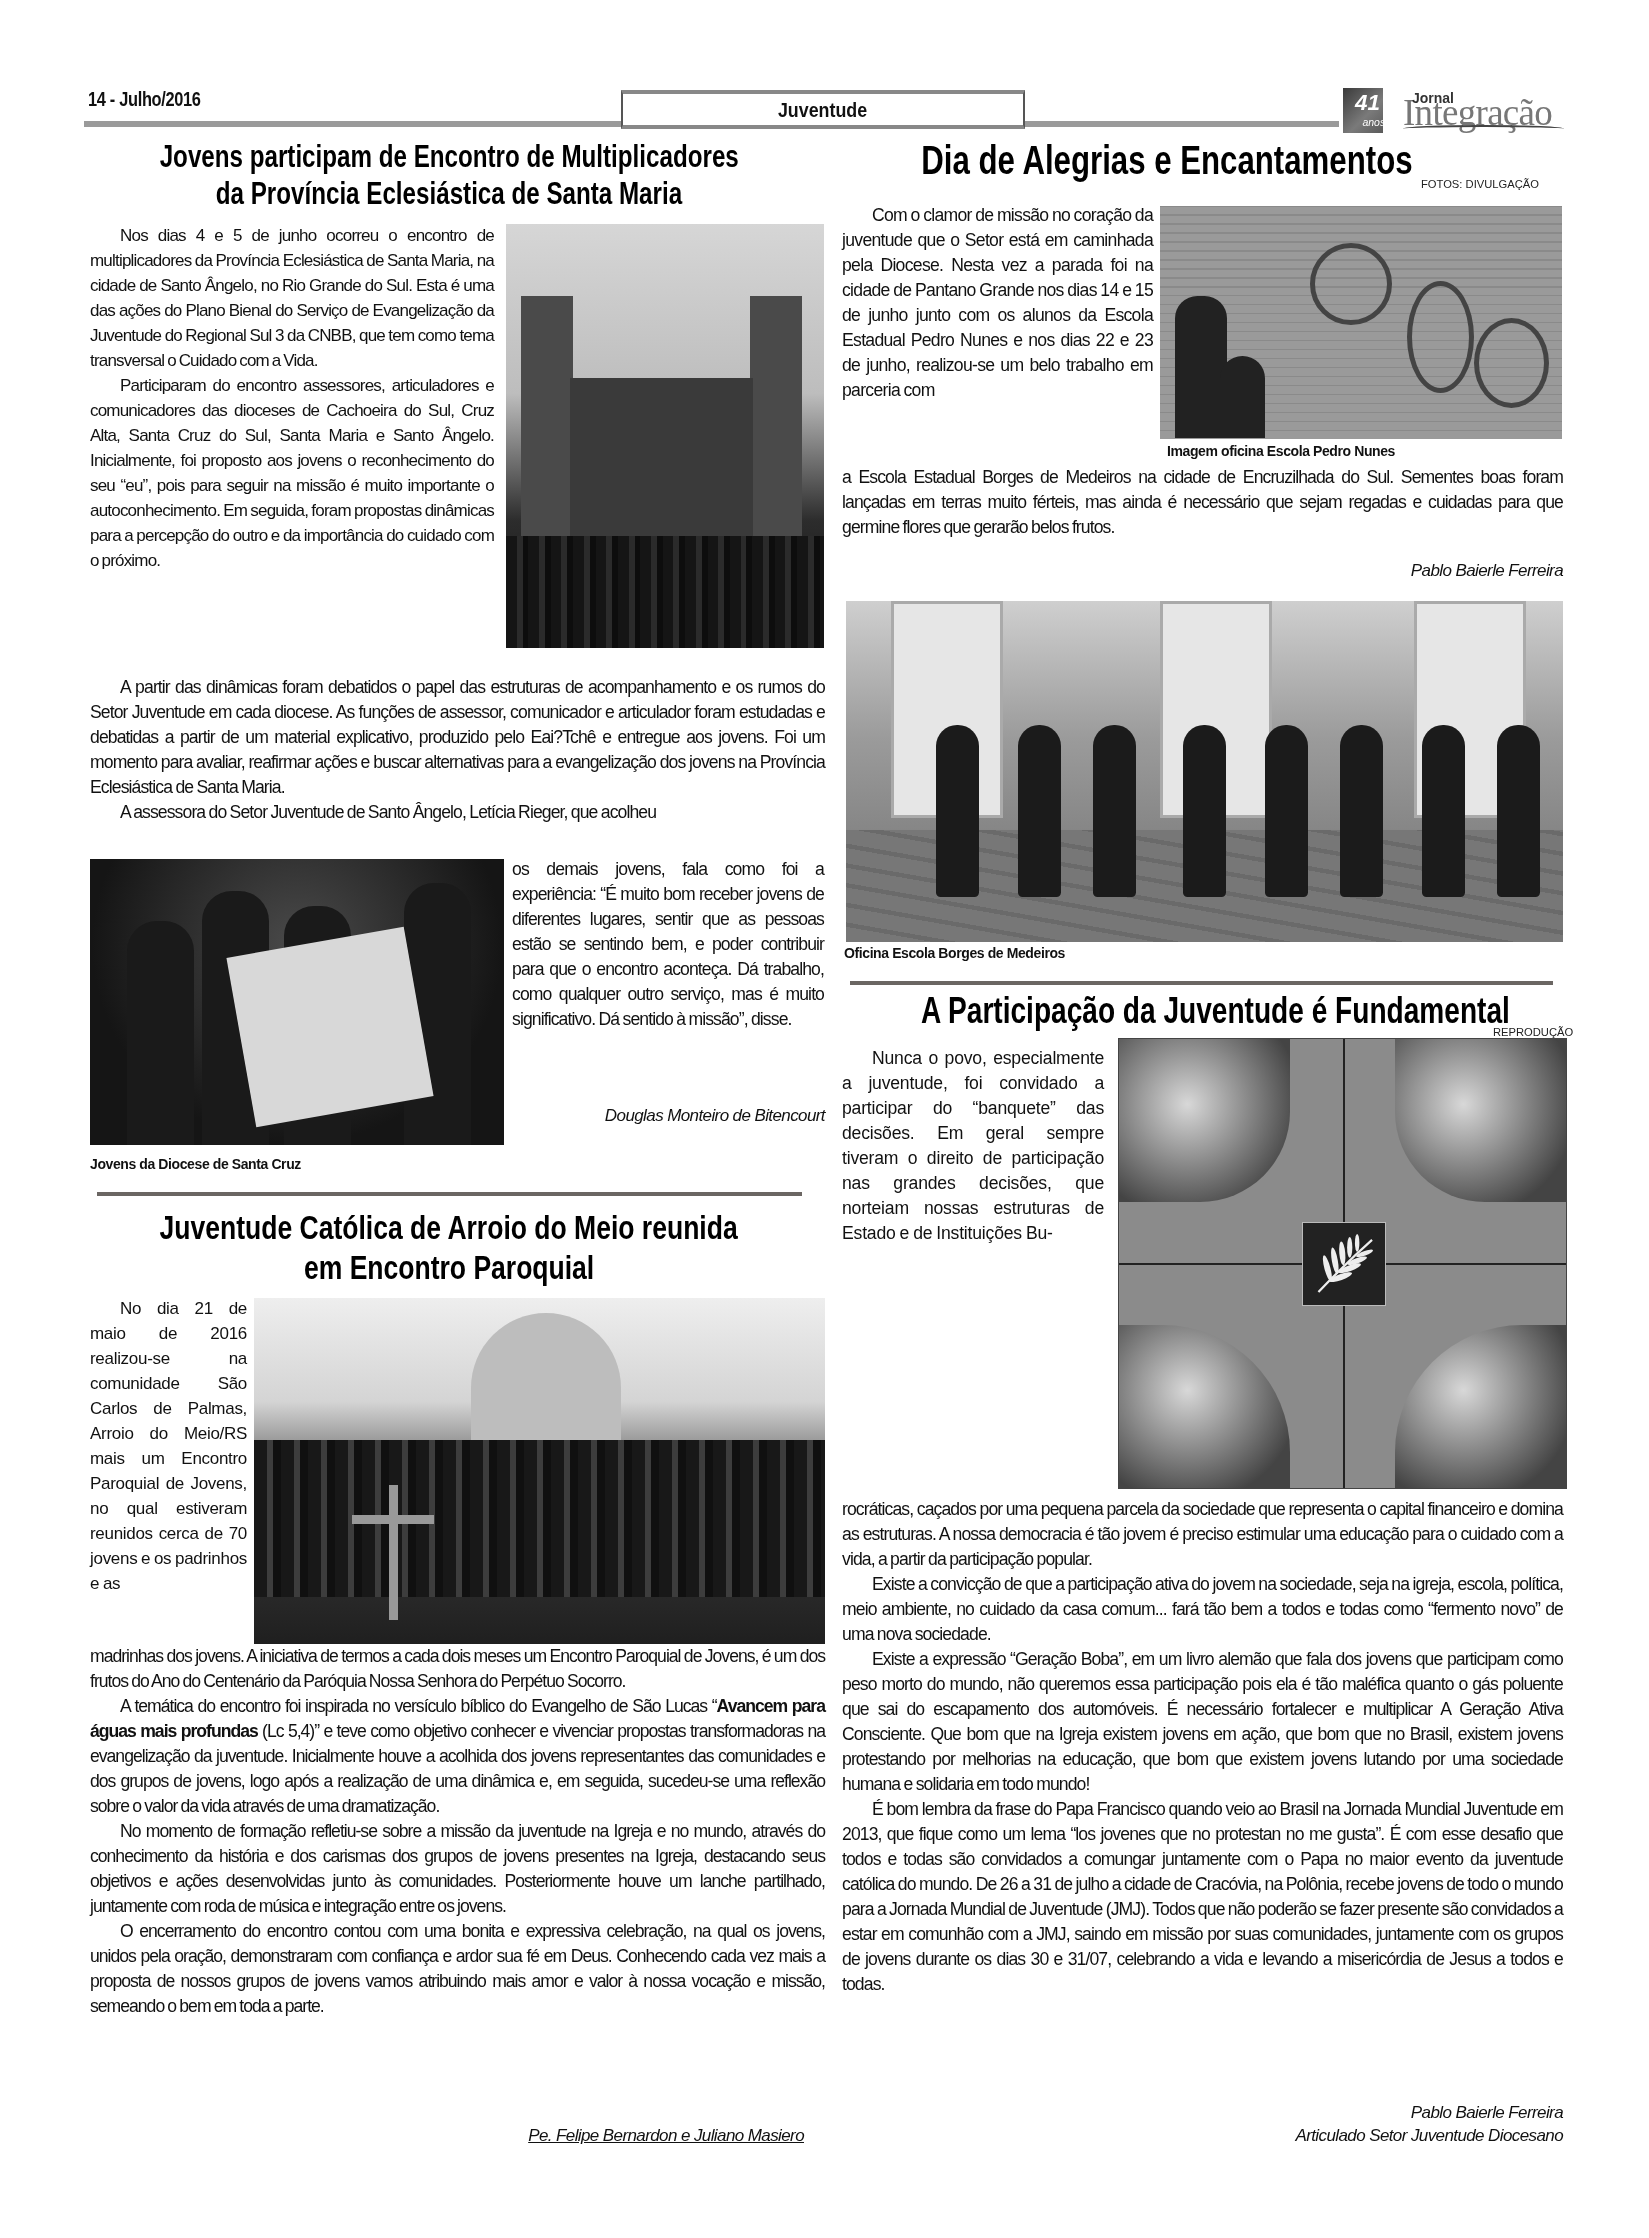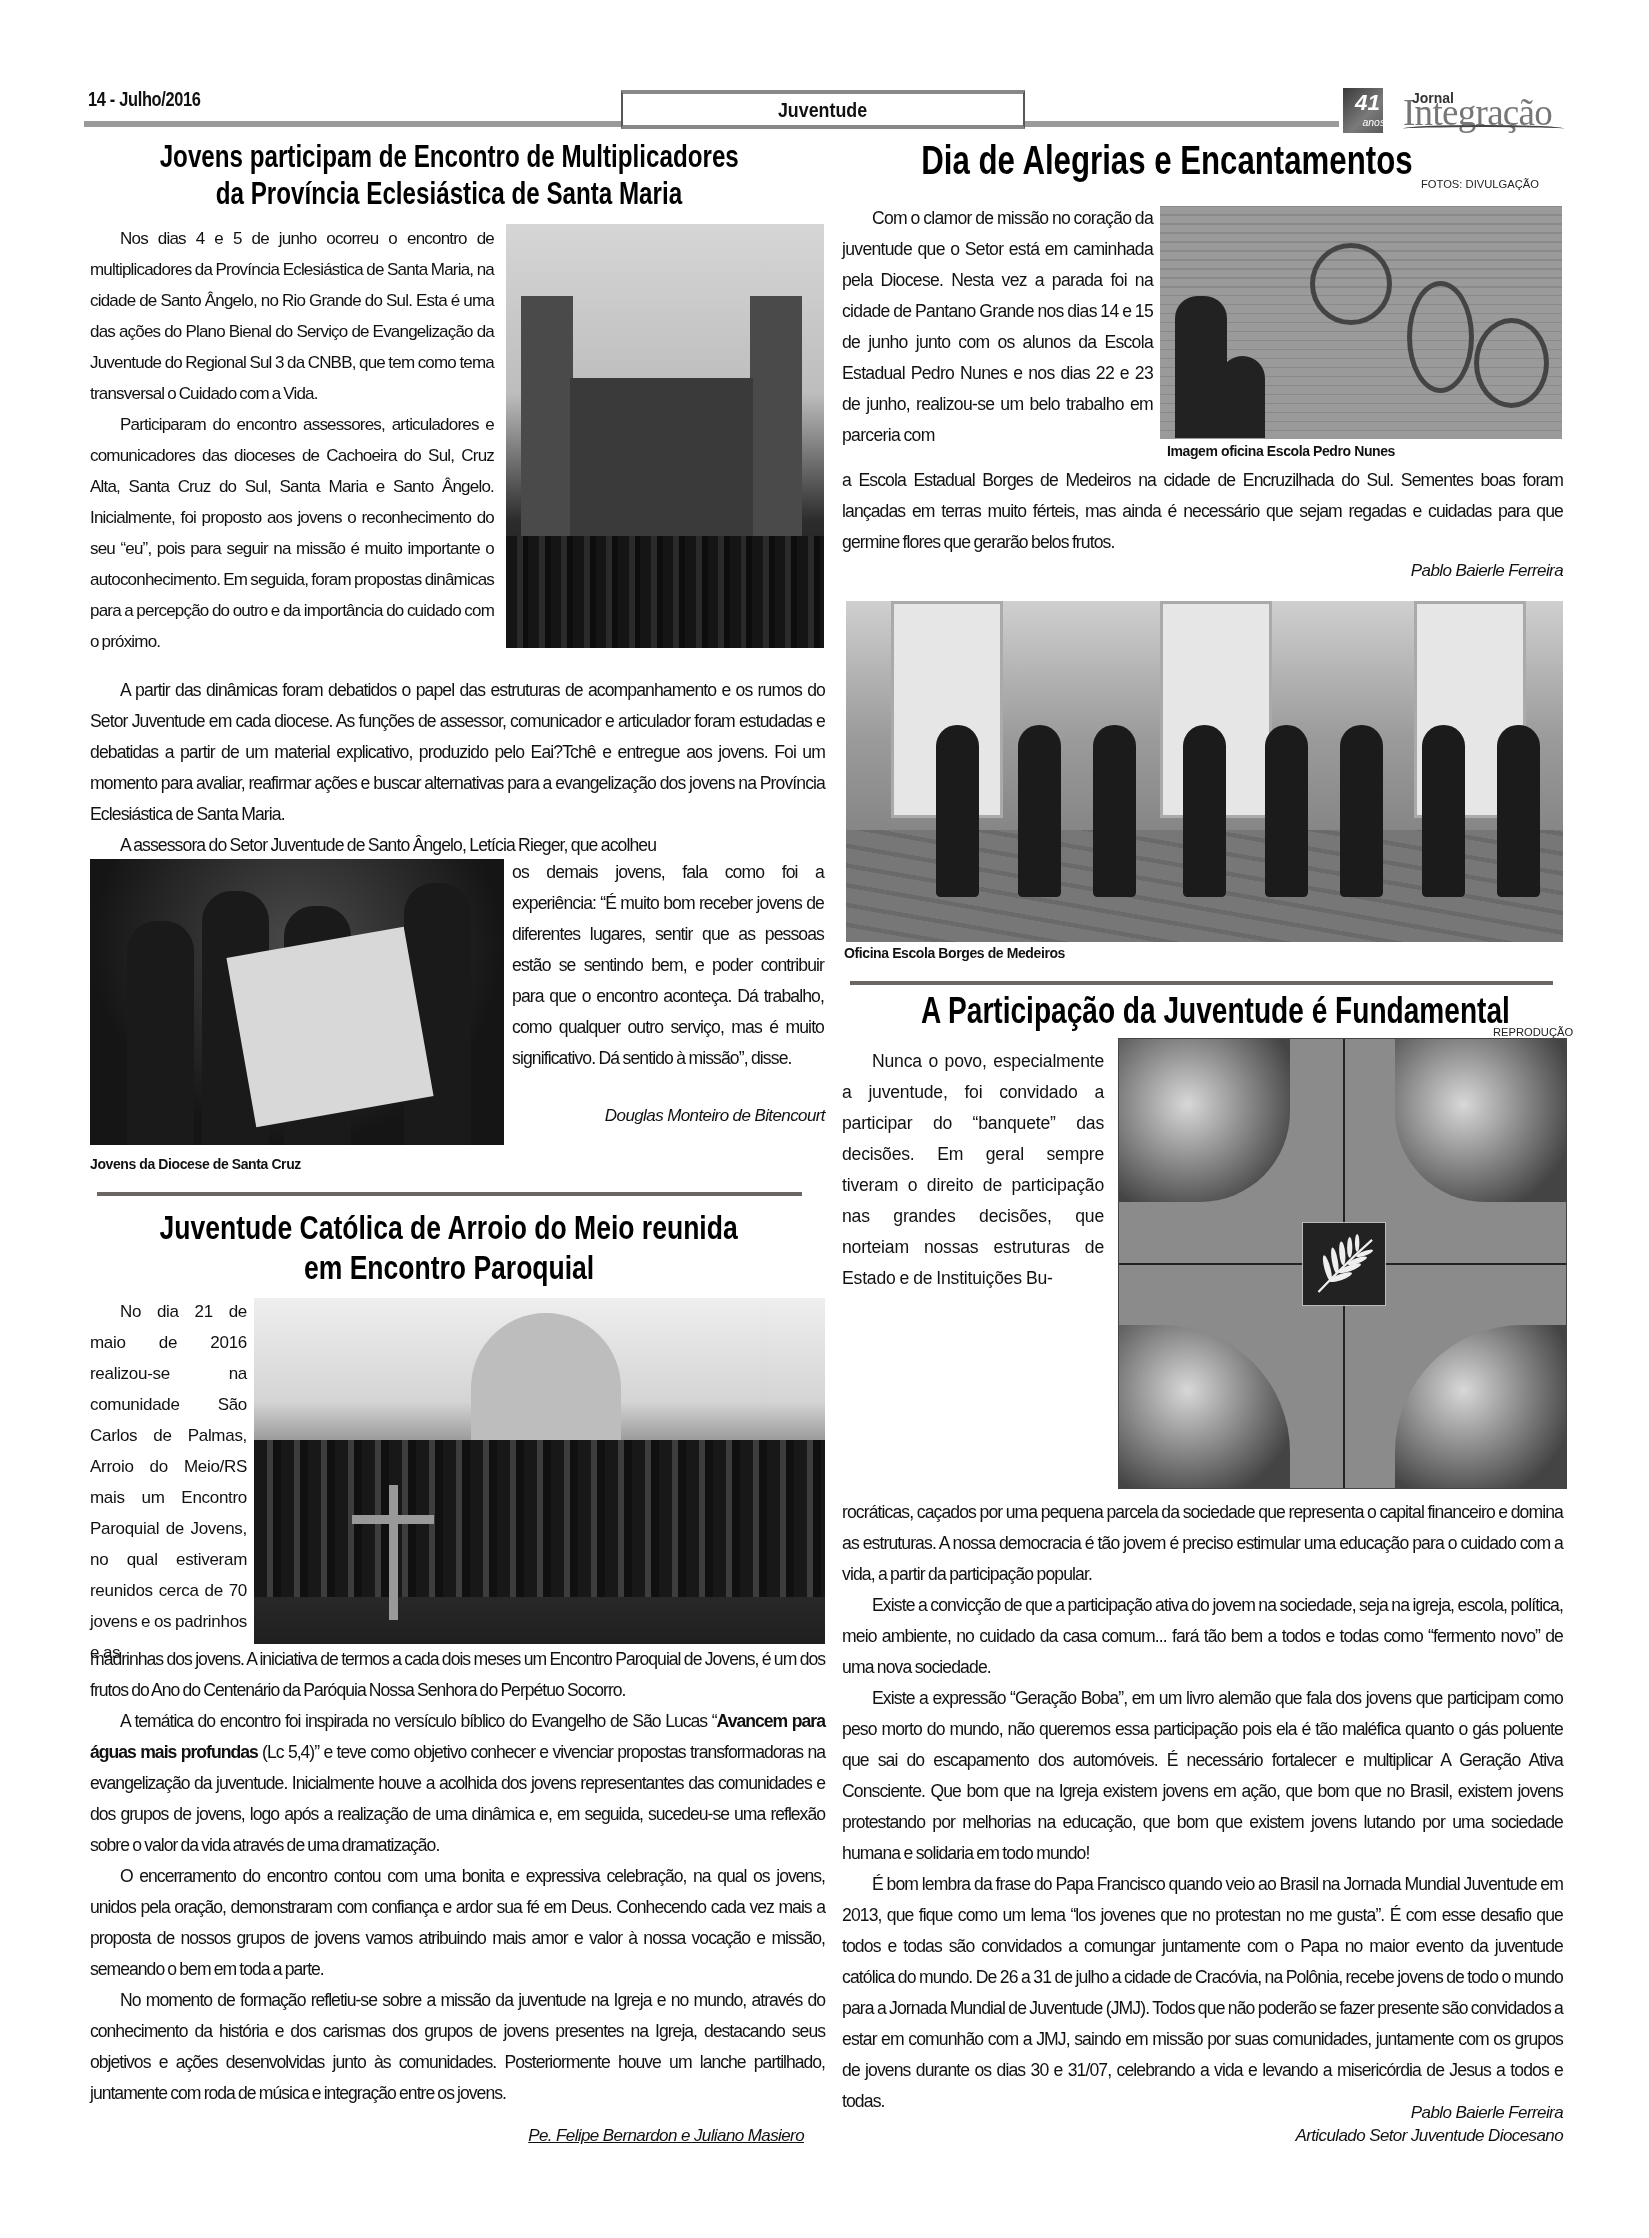--- a/index.html
+++ b/index.html
@@ -17,21 +17,21 @@
   .logo-badge .num { position:absolute; left:12px; top:1.5px; color:#fff; font-style:italic; font-weight:bold; font-size:22.4px; font-family:"Liberation Sans",sans-serif; }
   .logo-badge .anos { position:absolute; left:19.4px; top:28px; color:#fff; font-style:italic; font-size:10.5px; font-family:"Liberation Sans",sans-serif; }
   .logo-jornal { position:absolute; left:69px; top:1.5px; font-size:14px; font-weight:bold; color:#333; font-family:"Liberation Sans",sans-serif; }
   .logo-name { position:absolute; left:60px; top:3px; font-family:"Liberation Serif", serif; font-size:37px; color:#777; letter-spacing:-0.7px; }
   .logo-swoosh { position:absolute; left:60px; top:37px; width:161px; height:7.5px; border-top:2.2px solid #444; border-radius: 50% 50% 0 0; }
 
   
   .headline { position:absolute; font-family: "Liberation Sans", sans-serif; font-weight: bold; color:#000; text-align:center; line-height:1.18; }
   .headline span { display:inline-block; transform: scaleX(0.78); transform-origin: center; white-space: nowrap; }
   .credit { position:absolute; font-family:"Liberation Sans",sans-serif; font-size:11.2px; color:#222; }
-  .body { position:absolute; font-family: "Liberation Sans", sans-serif; font-size: 17.6px; line-height: 31px; text-align: justify; color:#111; letter-spacing:-0.4px; word-spacing:-0.7px; }
+  .body { position:absolute; font-family: "Liberation Sans", sans-serif; font-size: 17.6px; line-height: 25px; text-align: justify; color:#111; letter-spacing:-0.4px; word-spacing:-0.7px; }
   .body p { text-indent: 30px; }
   .body.narrow { font-size: 17px; letter-spacing:-0.8px; word-spacing:-1.1px; }
   .sig { position:absolute; font-family:"Liberation Sans",sans-serif; font-style:italic; font-size:17px; text-align:right; letter-spacing:-0.6px; }
   .caption { position:absolute; font-family:"Liberation Sans",sans-serif; font-weight:bold; font-size:14px; letter-spacing:-0.4px; }
   .sep { position:absolute; height:3.7px; background:#6b6663; }
 
   
   .photo { position:absolute; overflow:hidden; }
   .ph-cathedral { left:506px; top:224px; width:318px; height:424px; background: linear-gradient(#d6d6d6 0%, #bdbdbd 40%, #2c2c2c 70%, #111 100%); }
   .ph-cathedral .tower { position:absolute; bottom:105px; width:52px; background:#4a4a4a; }
@@ -124,22 +124,22 @@
   <p>No dia 21 de maio de 2016 realizou-se na comunidade São Carlos de Palmas, Arroio do Meio/RS mais um Encontro Paroquial de Jovens, no qual estiveram reunidos cerca de 70 jovens e os padrinhos e as</p>
 </div>
 <div class="photo ph-paroquial">
   <div class="altar"></div>
     <div class="rows"></div>
     <div class="cross"></div>
 </div>
 <div class="body" style="left:90px; top:1644px; width:735px; letter-spacing:-1px;">
   <p style="text-indent:0;">madrinhas dos jovens. A iniciativa de termos a cada dois meses um Encontro Paroquial de Jovens, é um dos frutos do Ano do Centenário da Paróquia Nossa Senhora do Perpétuo Socorro.</p>
   <p><span>A temática do encontro foi inspirada no versículo bíblico do Evangelho de São Lucas “</span><b>Avancem para águas mais profundas</b><span> (Lc 5,4)” e teve como objetivo conhecer e vivenciar propostas transformadoras na evangelização da juventude. Inicialmente houve a acolhida dos jovens representantes das comunidades e dos grupos de jovens, logo após a realização de uma dinâmica e, em seguida, sucedeu-se uma reflexão sobre o valor da vida através de uma dramatização.</span></p>
+  <p>No momento de formação refletiu-se sobre a missão da juventude na Igreja e no mundo, através do conhecimento da história e dos carismas dos grupos de jovens presentes na Igreja, destacando seus objetivos e ações desenvolvidas junto às comunidades. Posteriormente houve um lanche partilhado, juntamente com roda de música e integração entre os jovens.</p>
   <p>O encerramento do encontro contou com uma bonita e expressiva celebração, na qual os jovens, unidos pela oração, demonstraram com confiança e ardor sua fé em Deus. Conhecendo cada vez mais a proposta de nossos grupos de jovens vamos atribuindo mais amor e valor à nossa vocação e missão, semeando o bem em toda a parte.</p>
-  <p>No momento de formação refletiu-se sobre a missão da juventude na Igreja e no mundo, através do conhecimento da história e dos carismas dos grupos de jovens presentes na Igreja, destacando seus objetivos e ações desenvolvidas junto às comunidades. Posteriormente houve um lanche partilhado, juntamente com roda de música e integração entre os jovens.</p>
 </div>
 <div class="sig" style="left:374px; top:2126px; width:430px;text-decoration:underline;">Pe. Felipe Bernardon e Juliano Masiero</div>
 
 <div class="headline" style="left:838px; top:137px; width:658px; font-size:40px;">
   <span>Dia de Alegrias e Encantamentos</span>
 </div>
 <div class="credit" style="left:1421px; top:178px;">FOTOS: DIVULGAÇÃO</div>
 <div class="body" style="left:842px; top:203px; width:311px; letter-spacing:-0.7px;">
   <p>Com o clamor de missão no coração da juventude que o Setor está em caminhada pela Diocese. Nesta vez a parada foi na cidade de Pantano Grande nos dias 14 e 15 de junho junto com os alunos da Escola Estadual Pedro Nunes e nos dias 22 e 23 de junho, realizou-se um belo trabalho em parceria com</p>
 </div>

